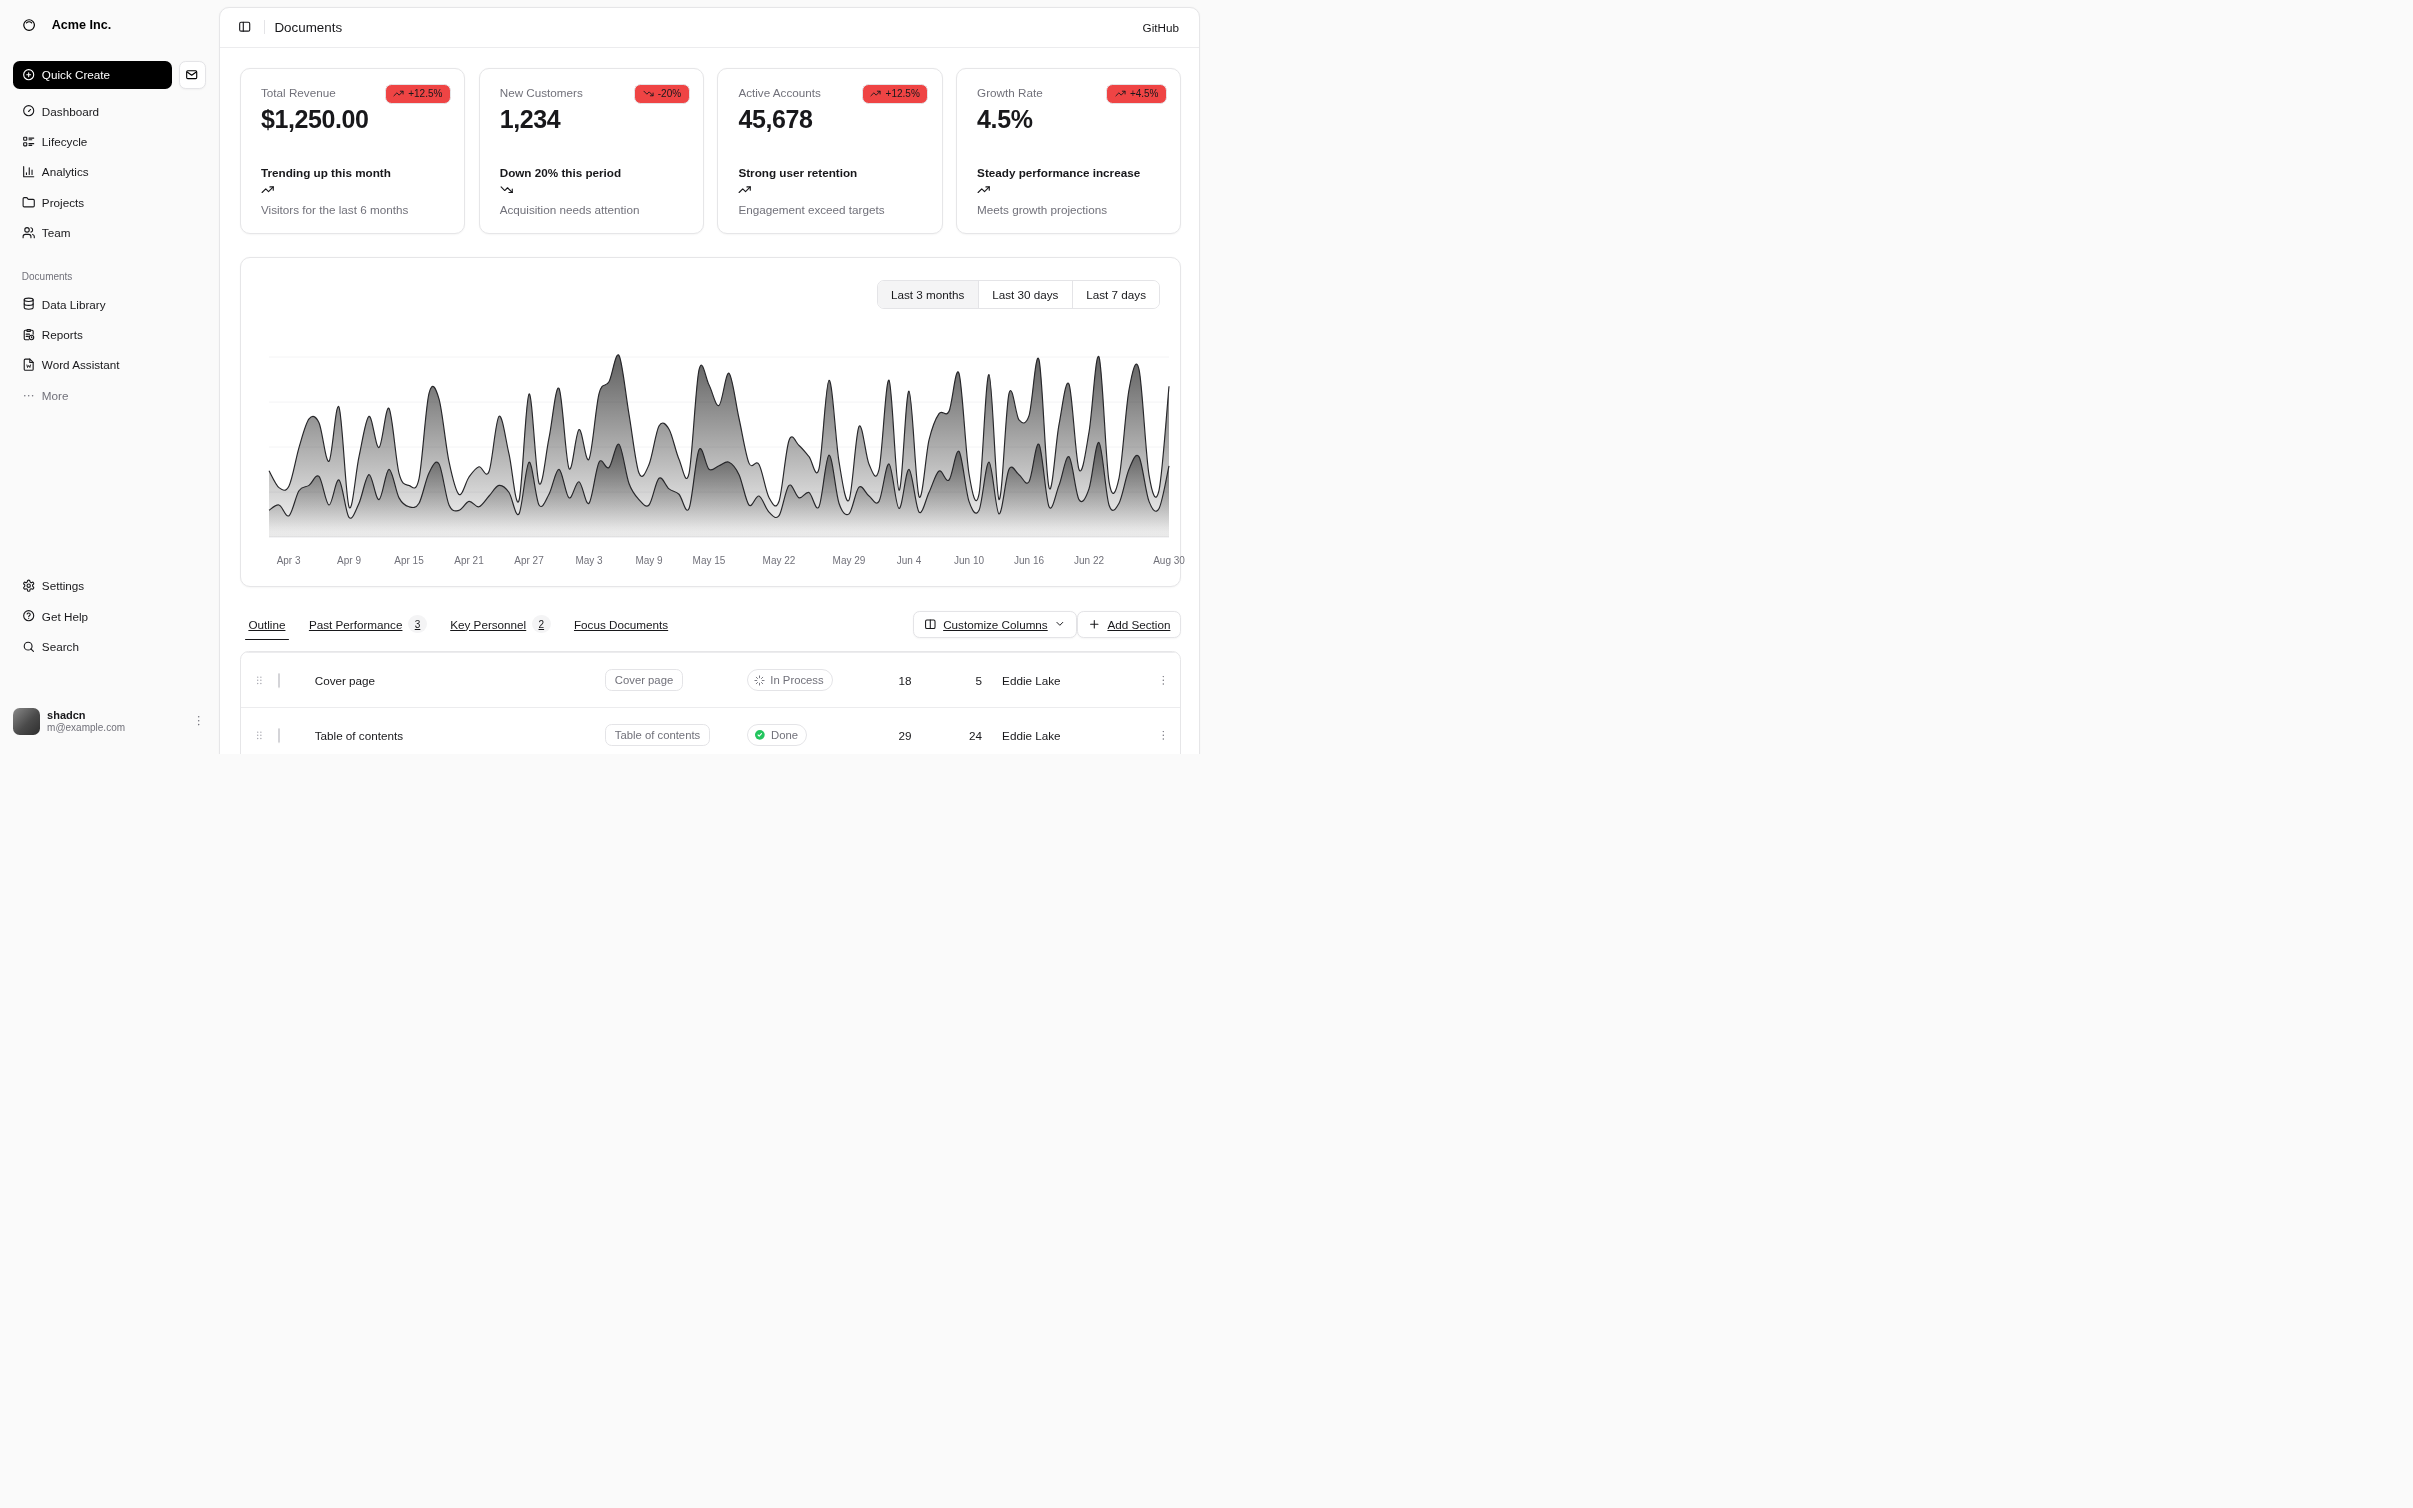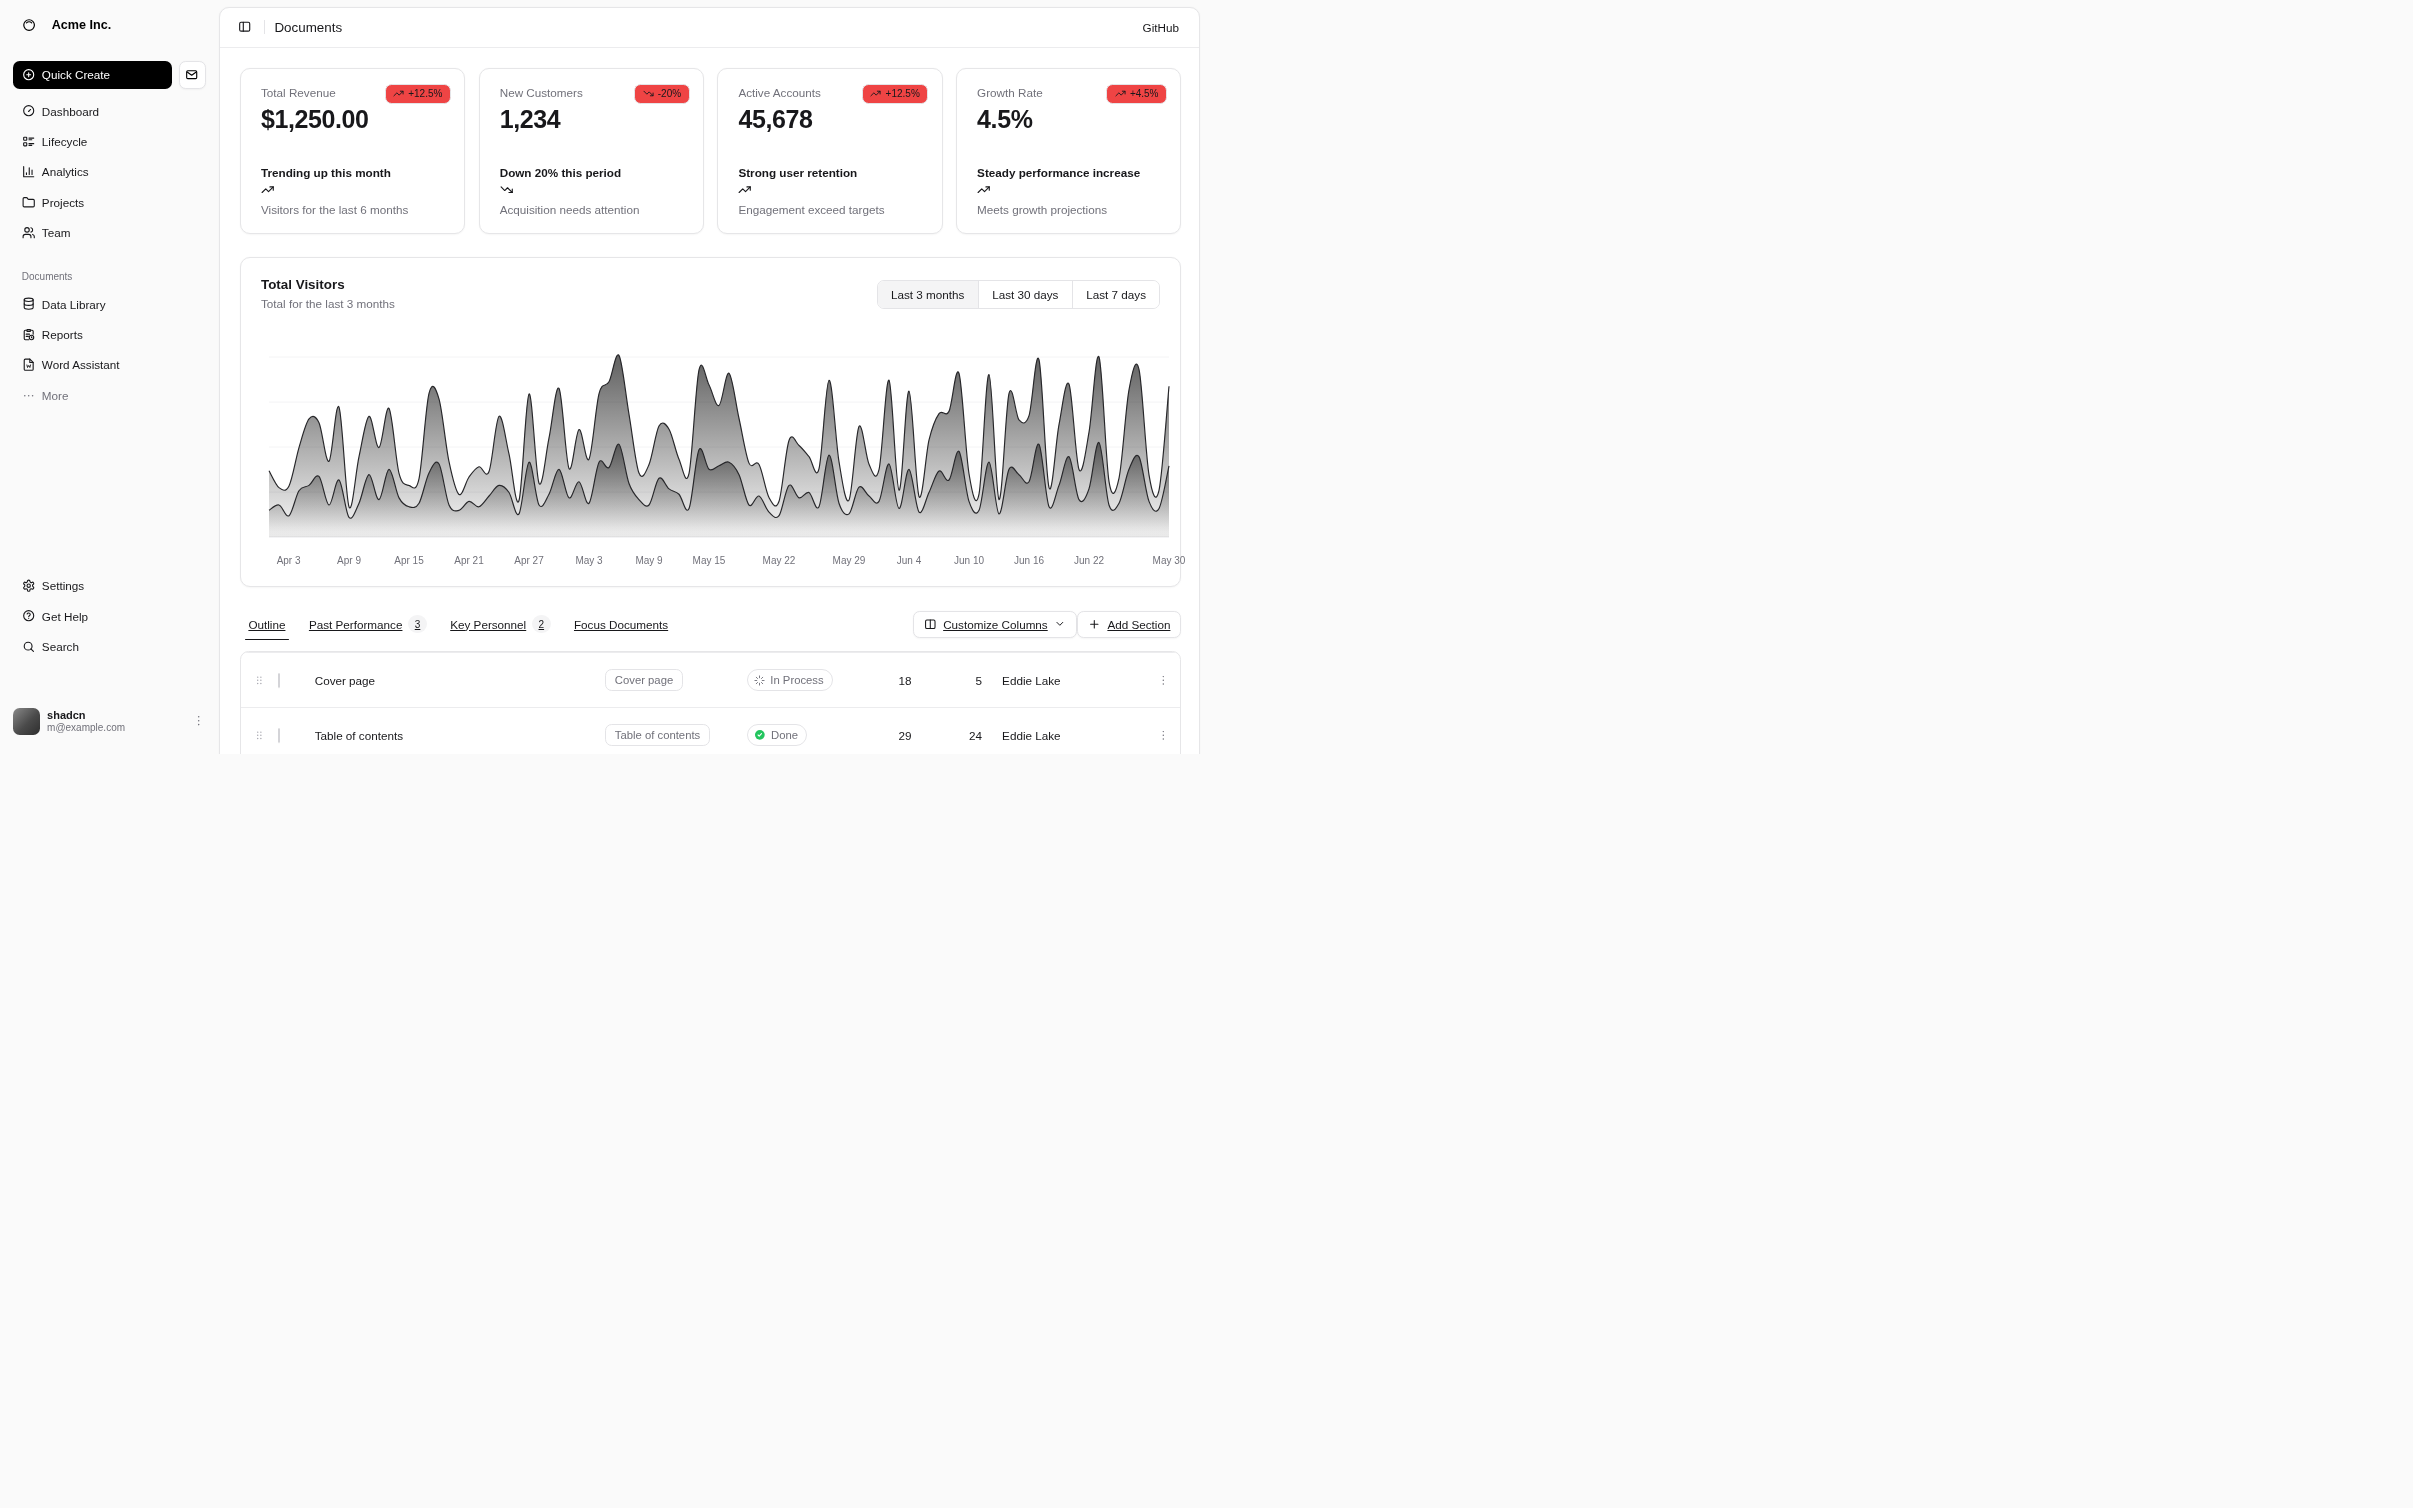--- a/index.html
+++ b/index.html
@@ -375,24 +375,20 @@
                 <polyline points="22 7 13.5 15.5 8.5 10.5 2 17"></polyline>
                 <polyline points="16 7 22 7 22 13"></polyline>
               </svg>
             </div>
           <div class="cline2">Meets growth projections</div>
         </div>
       </article>
     </section>
 
     <section class="chart-card">
-      <div class="chead">
-        <div class="ctitle2">Total Visitors</div>
-        <div class="csub">Total for the last 3 months</div>
-      </div>
       <div class="range-toggle">
         <button class="active">Last 3 months</button>
         <button>Last 30 days</button>
         <button>Last 7 days</button>
       </div>
       <div class="chart-area" id="chartArea">
           <svg width="911" height="216" viewBox="0 0 1087 258">
       <defs>
         <linearGradient id="gT" x1="0" y1="0" x2="0" y2="1">
           <stop offset="5%" stop-color="#0a0a0a" stop-opacity="0.62"></stop>
@@ -420,21 +416,21 @@
           <span class="xtick" style="left: 268px; top: 208px;">Apr 27</span>
           <span class="xtick" style="left: 328px; top: 208px;">May 3</span>
           <span class="xtick" style="left: 388px; top: 208px;">May 9</span>
           <span class="xtick" style="left: 448px; top: 208px;">May 15</span>
           <span class="xtick" style="left: 518px; top: 208px;">May 22</span>
           <span class="xtick" style="left: 588px; top: 208px;">May 29</span>
           <span class="xtick" style="left: 648px; top: 208px;">Jun 4</span>
           <span class="xtick" style="left: 708px; top: 208px;">Jun 10</span>
           <span class="xtick" style="left: 768px; top: 208px;">Jun 16</span>
           <span class="xtick" style="left: 828px; top: 208px;">Jun 22</span>
-          <span class="xtick" style="left: 908px; top: 208px;">May 30</span>
+          <span class="xtick" style="left: 908px; top: 208px;">Aug 30</span>
         </div>
     </section>
 
     <section class="tabsrow">
       <div class="tabs">
         <button class="tab active">
           <span>Outline</span>
         </button>
         <button class="tab">
           <span>Past Performance</span>

